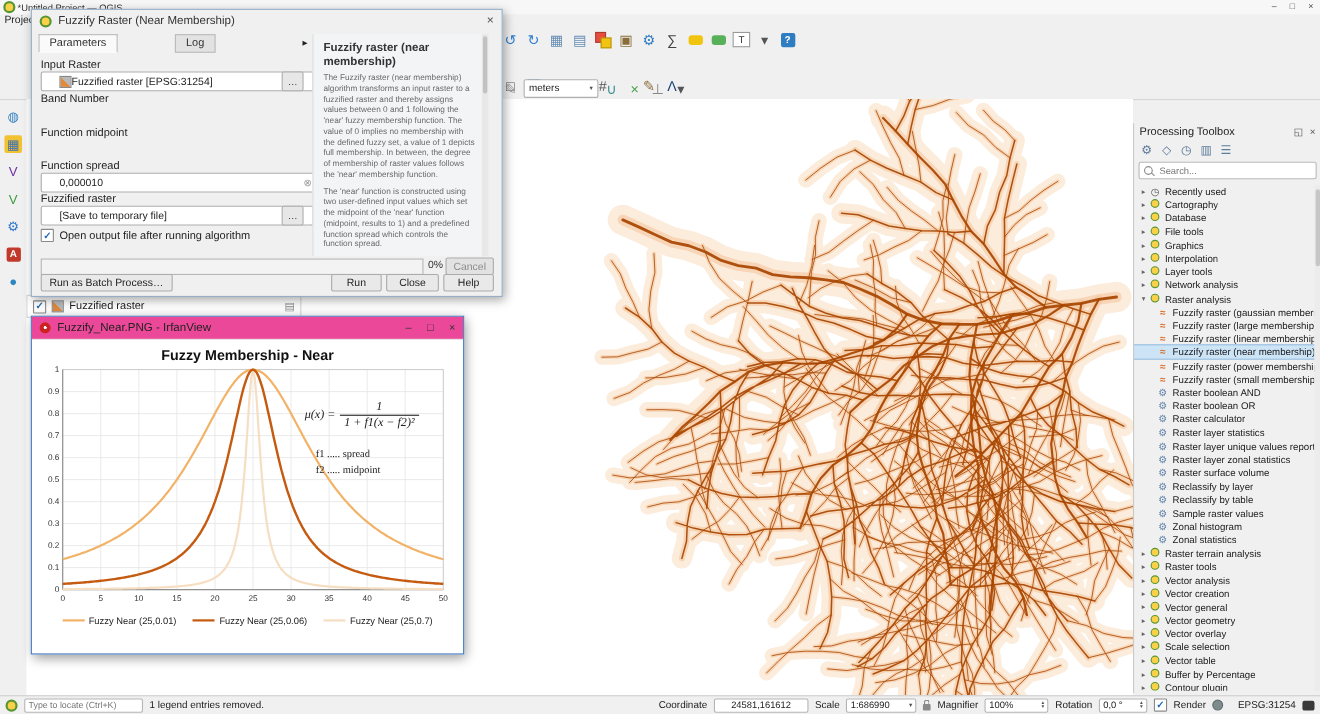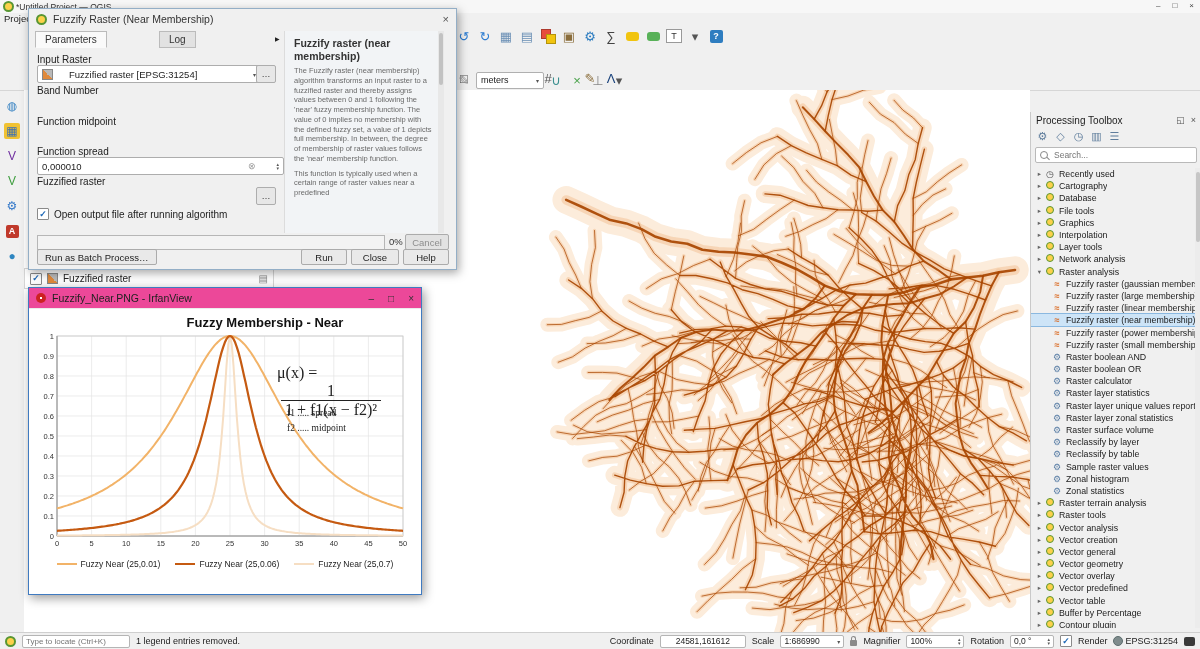--- a/index.html
+++ b/index.html
@@ -67,21 +67,21 @@
   
   .cb{width:10px;height:10px;border:1px solid #8a8a8a;background:#fff;display:inline-flex;align-items:center;justify-content:center;font-size:9px;color:#1b66b5;font-weight:bold;border-radius:1px;flex:none;line-height:1;}
 
   
   #fuzzify-dialog{position:absolute;left:28px;top:8px;width:427px;height:260px;background:#f0f0f0;border:1px solid #93aec6;box-shadow:2px 3px 9px rgba(0,0,0,.35);z-index:6;}
   .dlg-titlebar{height:20px;display:flex;align-items:center;padding:0 7px;gap:6px;font-size:10.5px;color:#333;}
   .dlg-close{margin-left:auto;font-size:11px;color:#555;}
   .tab{padding:2px 9px;font-size:10px;border:1px solid #bbb;background:#e2e2e2;color:#333;}
   .tab.active{background:#fafafa;border-bottom-color:#fafafa;}
   .flabel{font-size:10px;color:#222;}
-  .field{background:#fff;border:1px solid #adadad;border-radius:2px;height:16px;display:flex;align-items:center;font-size:9.5px;padding:0 4px;gap:16px;color:#222;}
+  .field{background:#fff;border:1px solid #adadad;border-radius:2px;height:16px;display:flex;align-items:center;font-size:9.5px;padding:0 16px;gap:0;color:#222;}
   .fval{white-space:nowrap;overflow:hidden;}
   .combo-arrow{margin-left:auto;font-size:6px;color:#555;padding-left:3px;}
   .raster-thumb{width:9px;height:9px;border:1px solid #888;background:linear-gradient(45deg,#e08a3c 50%,#b9b9b9 50%);flex:none;}
   .browse-btn{width:18px;height:16px;background:#e7e7e7;border:1px solid #adadad;border-radius:2px;font-size:9px;display:flex;align-items:center;justify-content:center;color:#333;}
   .spin-arrows{margin-left:auto;display:flex;flex-direction:column;line-height:4.5px;font-size:5px;color:#555;padding-left:3px;}
   .clear-icon{color:#9a9a9a;font-size:9px;margin-left:auto;}
   .clear-icon + .spin-arrows{margin-left:2px;}
   #help-panel{position:absolute;left:255px;top:22px;width:154px;height:202px;background:#f2f4f6;border-left:1px solid #dcdcdc;overflow:hidden;padding:6px 6px 6px 9px;box-sizing:border-box;}
   .help-title{font-size:10.5px;font-weight:bold;color:#333;margin-bottom:4px;line-height:1.2;}
   .help-p{font-size:7.5px;color:#6a6a6a;line-height:1.3;margin-bottom:5px;}
@@ -91,40 +91,40 @@
   #progress-track{position:absolute;left:8px;top:226px;width:346px;height:13px;border:1px solid #b6b6b6;background:#f3f3f3;}
   #progress-label{position:absolute;left:360px;top:227px;font-size:9.5px;color:#333;}
   .btn{position:absolute;height:16px;background:#e9e9e9;border:1px solid #ababab;border-radius:2px;font-size:9.5px;display:flex;align-items:center;justify-content:center;color:#222;padding:0 7px;box-sizing:border-box;}
   .btn.disabled{color:#8d8d8d;background:#e2e2e2;}
 
   
   #irfan-window{position:absolute;left:28px;top:287px;width:392px;height:306px;background:#fff;border:1px solid #3f7ac0;box-shadow:2px 3px 10px rgba(0,0,0,.4);z-index:6;}
   .iv-titlebar{height:20px;display:flex;align-items:center;gap:6px;padding:0 7px;background:#ec4899;border-bottom:1px solid #ececec;font-size:10.5px;color:#222;}
   .iv-flower{width:10px;height:10px;border-radius:50%;background:radial-gradient(circle,#ffffff 0 18%,#cc2222 22% 100%);flex:none;}
   .iv-controls{margin-left:auto;display:flex;gap:14px;font-size:10px;color:#333;}
-  #chart-title{position:absolute;left:0;top:27px;width:100%;text-align:center;font-size:13px;font-weight:bold;color:#111;padding-left:40px;}
+  #chart-title{position:absolute;left:0;top:27px;width:100%;text-align:center;font-size:13px;font-weight:bold;color:#111;}
   #chart-svg{position:absolute;left:4px;top:44px;width:382px;height:220px;}
-  #chart-formula{position:absolute;left:248px;top:76px;width:140px;font-family:"Liberation Serif",serif;font-size:16px;color:#222;}
+  #chart-formula{position:absolute;left:248px;top:76px;width:140px;font-family:"Liberation Serif",serif;font-style:italic;font-size:11px;color:#222;}
   .frac{display:inline-block;vertical-align:middle;text-align:center;margin-left:4px;}
   .frac .num{display:block;padding:0 4px;border-bottom:1px solid #222;line-height:1.15;}
   .frac .den{display:block;padding:0 4px;line-height:1.15;}
   #chart-notes{position:absolute;left:258px;top:118px;font-family:"Liberation Serif",serif;font-size:9.5px;color:#222;line-height:1.55;}
   #chart-legend{position:absolute;left:0;top:271px;width:392px;display:flex;justify-content:center;gap:15px;font-size:8.5px;color:#222;align-items:center;}
   .legend-entry{display:flex;align-items:center;}
   .legend-swatch{display:inline-block;width:20px;height:2px;margin-right:4px;}
 
   
   #statusbar{position:absolute;left:0;top:632px;width:1200px;height:17px;background:#f0f0f0;border-top:1px solid #cfcfcf;display:flex;align-items:center;gap:6px;padding:0 5px;font-size:9px;color:#222;box-sizing:border-box;}
   .locate-input{width:100px;height:11px;border:1px solid #b5b5b5;border-radius:2px;font-size:8px;padding:0 3px;color:#333;background:#fff;font-family:inherit;}
   .spacer{flex:1;}
   .sb-label{white-space:nowrap;}
   .sb-box{background:#fff;border:1px solid #b5b5b5;border-radius:2px;height:13px;display:flex;align-items:center;padding:0 3px;font-size:8.5px;gap:2px;box-sizing:border-box;}
   .lock{width:7px;height:6px;background:#8a8a8a;position:relative;border-radius:1px;margin-top:3px;flex:none;}
   .lock:before{content:"";position:absolute;left:1px;top:-4px;width:5px;height:4px;border:1.3px solid #8a8a8a;border-bottom:none;border-radius:3px 3px 0 0;box-sizing:border-box;}
-  .crs{display:flex;align-items:center;gap:2px;white-space:nowrap;}
+  .crs{display:flex;align-items:center;gap:13px;white-space:nowrap;}
   .crs-globe{width:8px;height:8px;border-radius:50%;background:#7f8c8d;border:1px solid #5d6d6e;flex:none;}
   .chat{width:11px;height:9px;background:#3a3a3a;border-radius:2px;position:relative;flex:none;}
   .chat:after{content:"";position:absolute;left:2px;bottom:-3px;border:3px solid transparent;border-top-color:#3a3a3a;}
 </style>
 </head>
 <body>
 
 <div id="titlebar">
   <span class="qdot"></span>
   <span id="win-title">*Untitled Project — QGIS</span>
@@ -386,21 +386,21 @@
         <span class="label">Vector geometry</span>
       </div>
       <div class="tree-row">
         <span class="arrow">▸</span>
         <span class="ticon"><i class="qgis-dot"></i></span>
         <span class="label">Vector overlay</span>
       </div>
       <div class="tree-row">
         <span class="arrow">▸</span>
         <span class="ticon"><i class="qgis-dot"></i></span>
-        <span class="label">Vector predefined</span>
+        <span class="label">Scale selection</span>
       </div>
       <div class="tree-row">
         <span class="arrow">▸</span>
         <span class="ticon"><i class="qgis-dot"></i></span>
         <span class="label">Vector table</span>
       </div>
       <div class="tree-row">
         <span class="arrow">▸</span>
         <span class="ticon"><i class="qgis-dot"></i></span>
         <span class="label">Buffer by Percentage</span>
@@ -448,32 +448,36 @@
   <div class="field abs" style="left:8px;top:148px;width:237px;justify-content:flex-end;">
     <span class="fval">0,000010</span>
     <span class="clear-icon">⊗</span>
     <span class="spin-arrows">
       <span>▴</span>
         <span>▾</span>
     </span>
   </div>
 
   <div class="flabel abs" style="left:8px;top:167px;">Fuzzified raster</div>
+  <div class="field abs" style="left:8px;top:178px;width:214px;">
+    <span class="fval">[Save to temporary file]</span>
+  </div>
   <div class="browse-btn abs" style="left:227px;top:178px;">…</div>
 
   <div class="abs" style="left:8px;top:199px;display:flex;align-items:center;gap:5px;">
     <span class="cb">✓</span>
     <span class="flabel">Open output file after running algorithm</span>
   </div>
 
   <span class="help-collapse">▶</span>
   <div id="help-panel">
     <div class="help-title">Fuzzify raster (near membership)</div>
     <div id="help-paragraphs">
         <div class="help-p">The Fuzzify raster (near membership) algorithm transforms an input raster to a fuzzified raster and thereby assigns values between 0 and 1 following the 'near' fuzzy membership function. The value of 0 implies no membership with the defined fuzzy set, a value of 1 depicts full membership. In between, the degree of membership of raster values follows the 'near' membership function.</div>
+        <div class="help-p">The 'near' function is constructed using two user-defined input values which set the midpoint of the 'near' function (midpoint, results to 1) and a predefined function spread which controls the function spread.</div>
         <div class="help-p">This function is typically used when a certain range of raster values near a predefined</div>
       </div>
   </div>
   <div id="help-scrollbar">
       <div class="thumb"></div>
     </div>
 
   <div id="progress-track"></div>
   <div id="progress-label">0%</div>
   <div class="btn disabled" style="left:376px;top:225px;width:44px;">Cancel</div>

